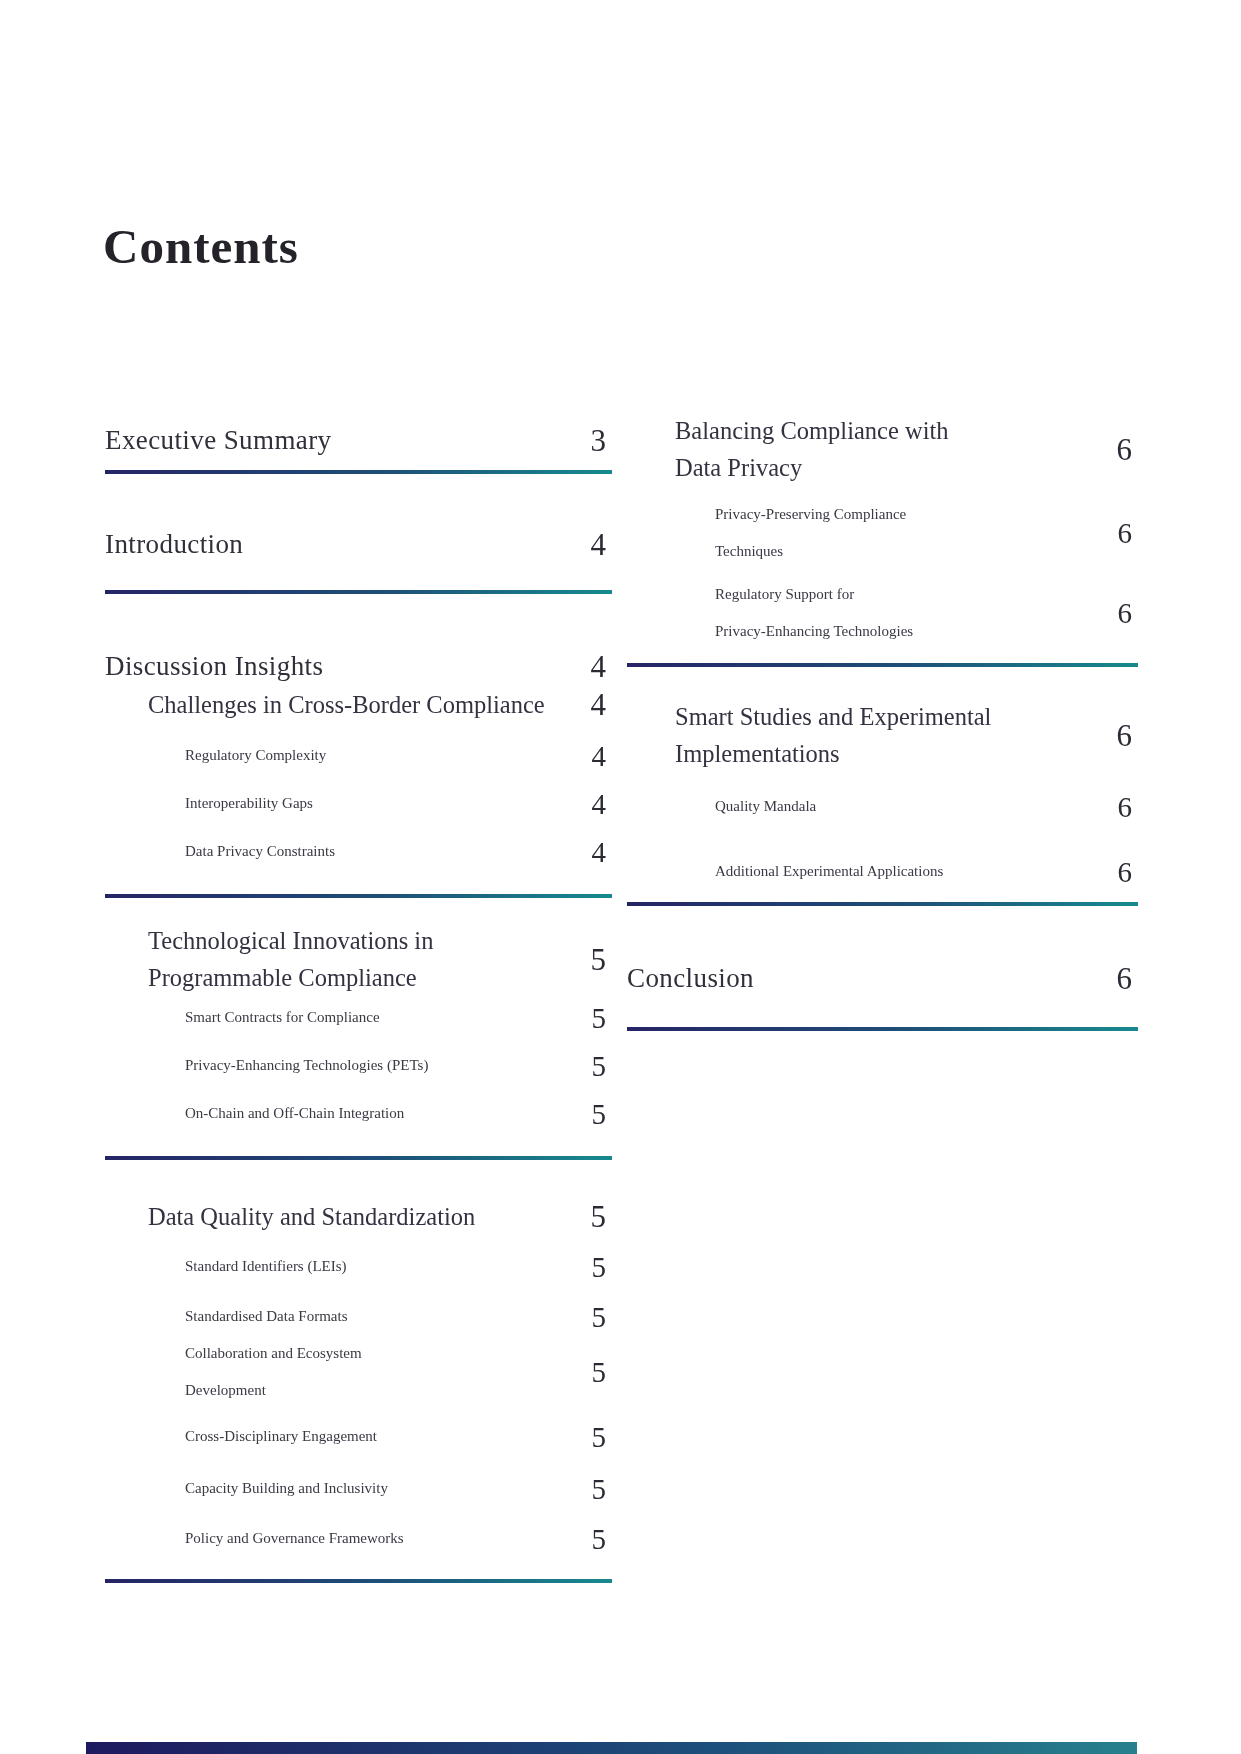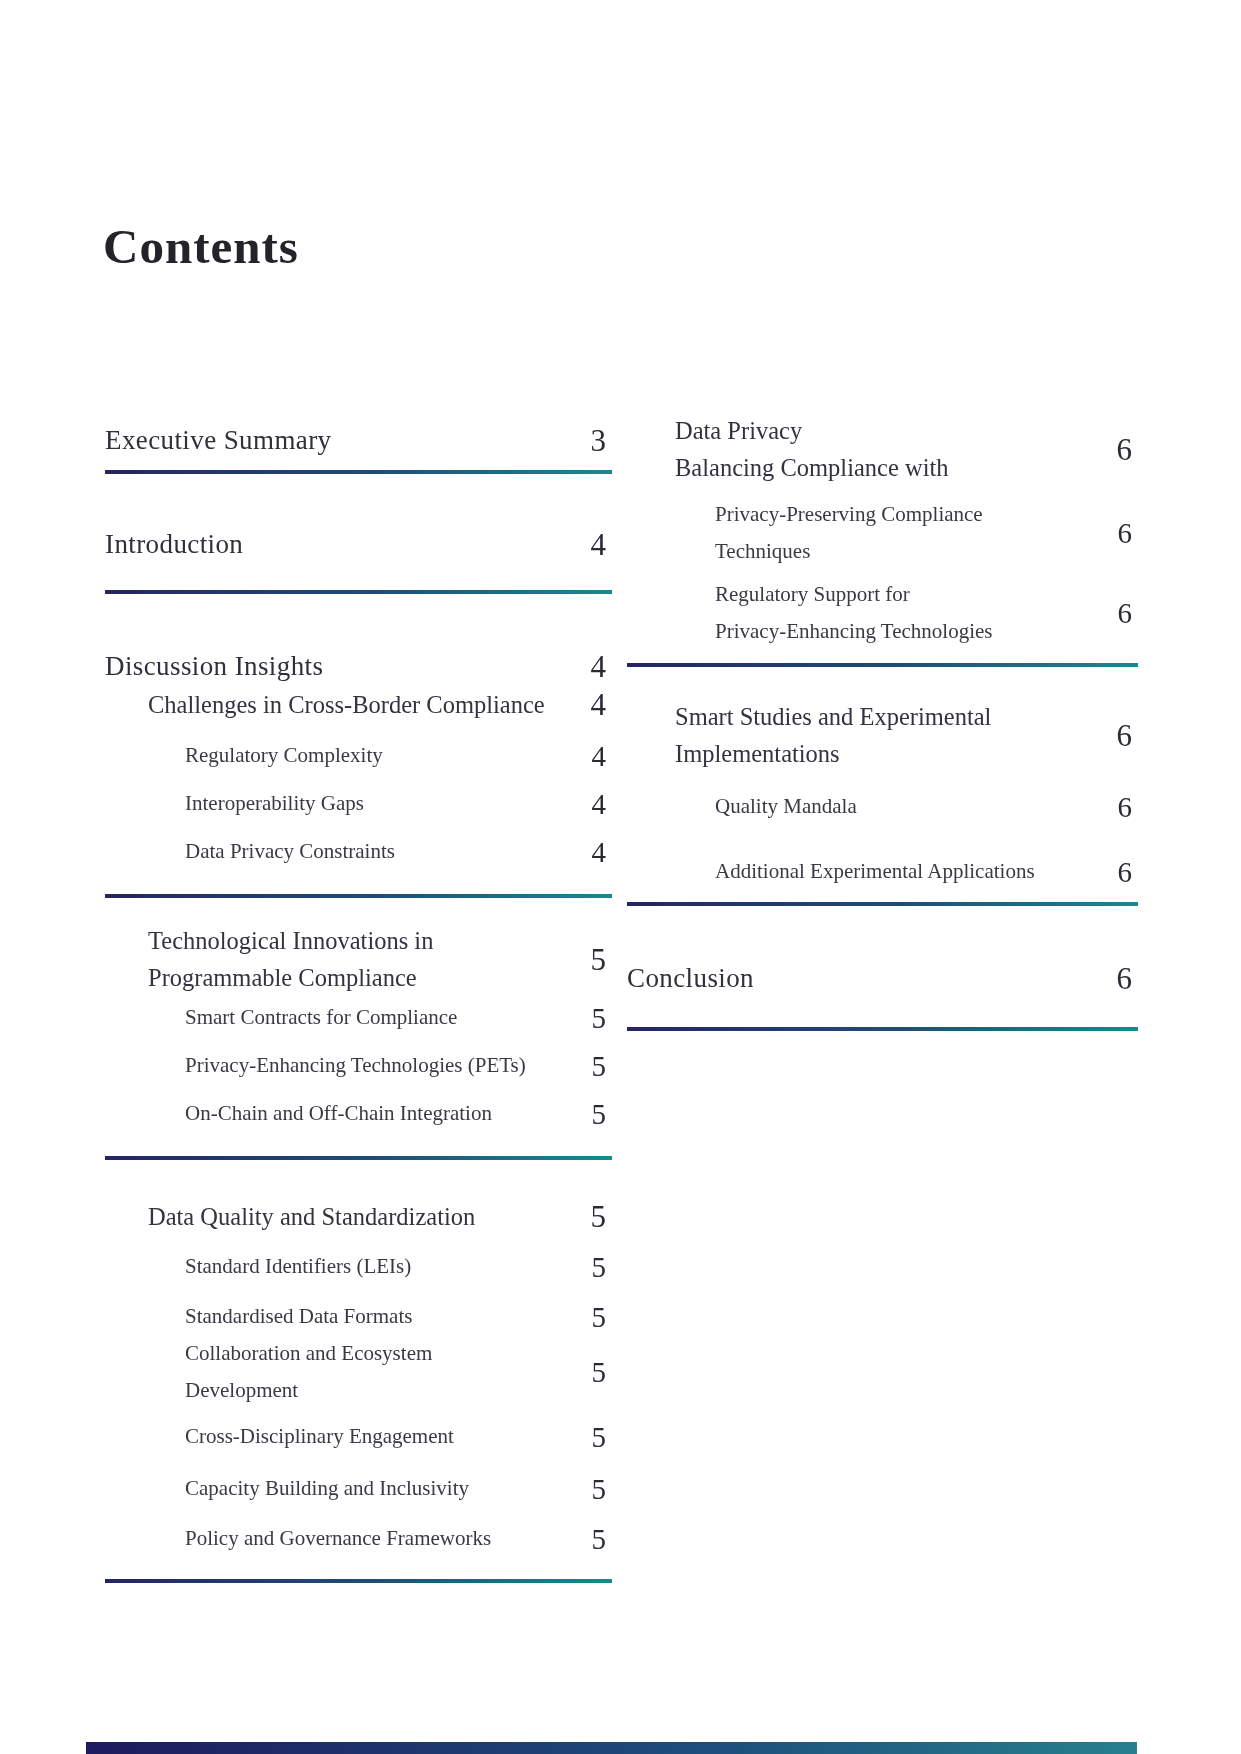--- a/index.html
+++ b/index.html
@@ -34,21 +34,21 @@
     align-items: center;
     padding-right: 6px;
   }
   .label { color: #333240; }
   .label span { display: block; }
 
   .l1 .label { font-size: 27px;   line-height: 32px; letter-spacing: 0.4px; color: #302f3a; }
   .l2 { padding-left: 43px; }
   .l2 .label { font-size: 24.5px; line-height: 37px; color: #333240; }
   .l3 { padding-left: 80px; }
-  .l3 .label { font-size: 21px;   line-height: 37px; color: #3a3944; }
+  .l3 .label { font-size: 15px;   line-height: 37px; color: #3a3944; }
 
   .col-right .l2 { padding-left: 48px; }
   .col-right .l3 { padding-left: 88px; }
 
   .num {
     font-size: 31px;
     line-height: 31px;
     color: #2c2b35;
     flex-shrink: 0;
     padding-left: 8px;
@@ -208,22 +208,22 @@
     <div class="num">5</div>
   </div>
   <div class="rule" style="margin-top:22px"></div>
 
 </div>
 
 <div class="col col-right">
 
   <div class="row l2" style="margin-top:12px">
     <div class="label">
+      <span>Balancing Compliance with</span>
       <span>Data Privacy</span>
-      <span>Balancing Compliance with</span>
     </div>
     <div class="num">6</div>
   </div>
 
   <div class="row l3" style="margin-top:10px">
     <div class="label">
       <span>Privacy-Preserving Compliance</span>
       <span>Techniques</span>
     </div>
     <div class="num">6</div>

